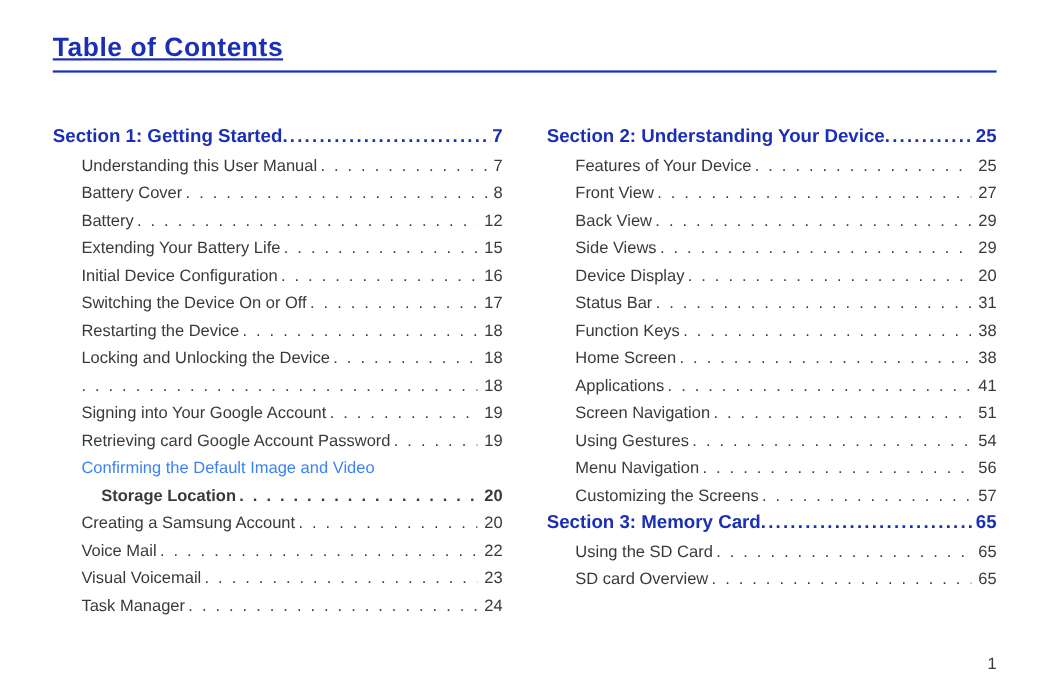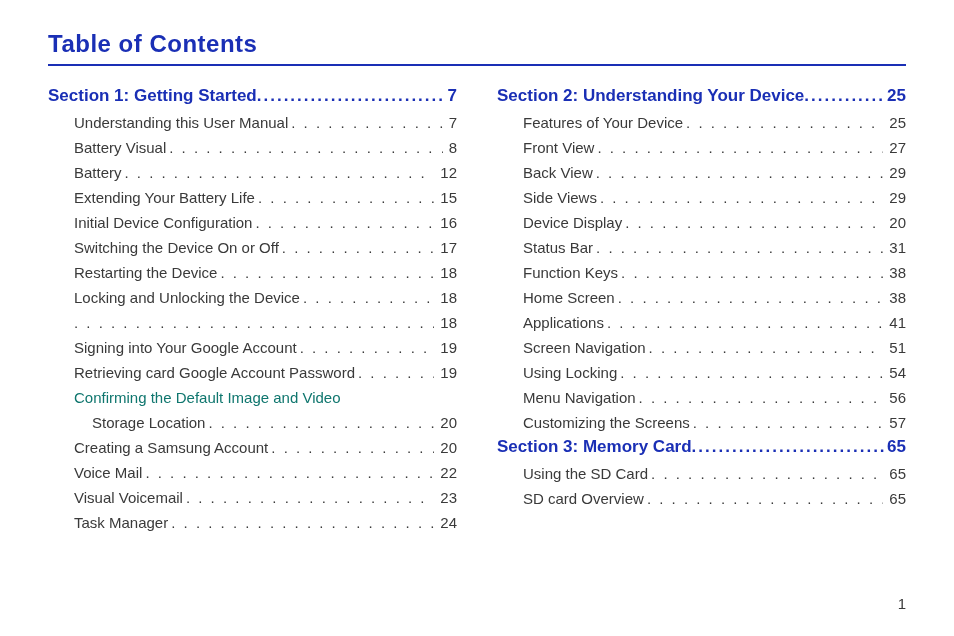--- a/index.html
+++ b/index.html
@@ -10,33 +10,35 @@
     height: 636px;
     padding: 30px 48px 20px 48px;
   }
   .title {
     color: #1a2fb5;
     font-weight: 900;
     font-size: 24px;
     font-family: Arial, Helvetica, sans-serif;
     letter-spacing: 0.5px;
     padding-bottom: 6px;
+    text-decoration: underline;
   }
   .rule {
     border: none;
     border-top: 2px solid #1a2fb5;
     margin-bottom: 18px;
   }
   .columns {
     display: flex;
     gap: 40px;
   }
   .col {
     flex: 1;
     min-width: 0;
+    margin-top: 28px;
   }
   .section-head {
     display: flex;
     align-items: baseline;
     color: #1a2fb5;
     font-weight: 700;
     font-size: 17px;
     margin: 2px 0 4px 0;
     white-space: nowrap;
     overflow: hidden;
@@ -55,34 +57,34 @@
   .entry {
     display: flex;
     align-items: center;
     color: #3a3a3a;
     font-size: 15px;
     line-height: 25px;
     padding-left: 26px;
     white-space: nowrap;
     overflow: hidden;
   }
-  .entry.sub { padding-left: 44px; }
+  .entry.sub { padding-left: 44px; font-weight: bold; }
   .entry .label { flex: 0 0 auto; padding-right: 3px; }
   .entry .dots {
     flex: 1 1 auto;
     overflow: hidden;
     letter-spacing: 2px;
     color: #3a3a3a;
   }
   .entry .dots::before {
     content: ". . . . . . . . . . . . . . . . . . . . . . . . . . . . . . . . . . . . . . . . . . . . . . . . . . . . . . . . . . . . . . . . .";
   }
   .entry .pg { flex: 0 0 auto; padding-left: 6px; color:#3a3a3a; }
   .multi-line1 {
-    color:#0f766e;
+    color:#3b82f6;
     font-size:15px;
     line-height:25px;
     padding-left:26px;
   }
   .pagenum {
     position: absolute;
     right: 48px;
     bottom: 24px;
     font-size: 15px;
     color: #3a3a3a;
@@ -104,21 +106,21 @@
         <span class="dots"></span>
         <span class="pg">7</span>
       </div>
 
       <div class="entry">
           <span class="label">Understanding this User Manual</span>
           <span class="dots"></span>
           <span class="pg">7</span>
         </div>
       <div class="entry">
-          <span class="label">Battery Visual</span>
+          <span class="label">Battery Cover</span>
           <span class="dots"></span>
           <span class="pg">8</span>
         </div>
       <div class="entry">
           <span class="label">Battery</span>
           <span class="dots"></span>
           <span class="pg">12</span>
         </div>
       <div class="entry">
           <span class="label">Extending Your Battery Life </span>
@@ -241,21 +243,21 @@
           <span class="label">Applications </span>
           <span class="dots"></span>
           <span class="pg">41</span>
         </div>
       <div class="entry">
           <span class="label">Screen Navigation </span>
           <span class="dots"></span>
           <span class="pg">51</span>
         </div>
       <div class="entry">
-          <span class="label">Using Locking</span>
+          <span class="label">Using Gestures</span>
           <span class="dots"></span>
           <span class="pg">54</span>
         </div>
       <div class="entry">
           <span class="label">Menu Navigation </span>
           <span class="dots"></span>
           <span class="pg">56</span>
         </div>
       <div class="entry">
           <span class="label">Customizing the Screens </span>

